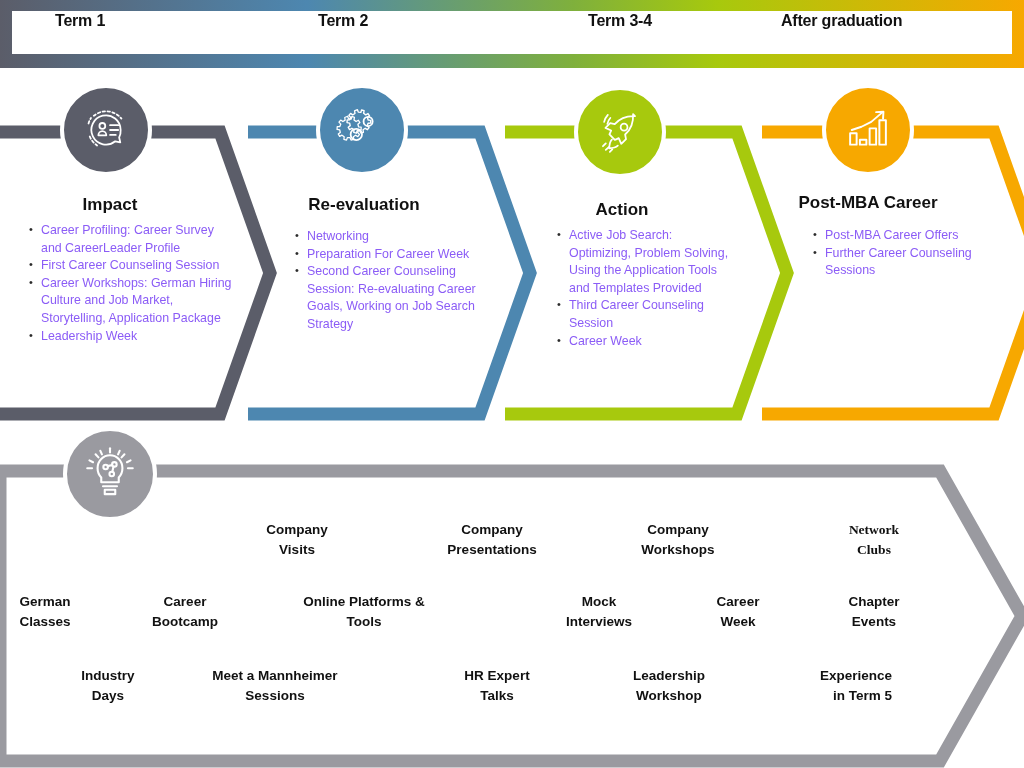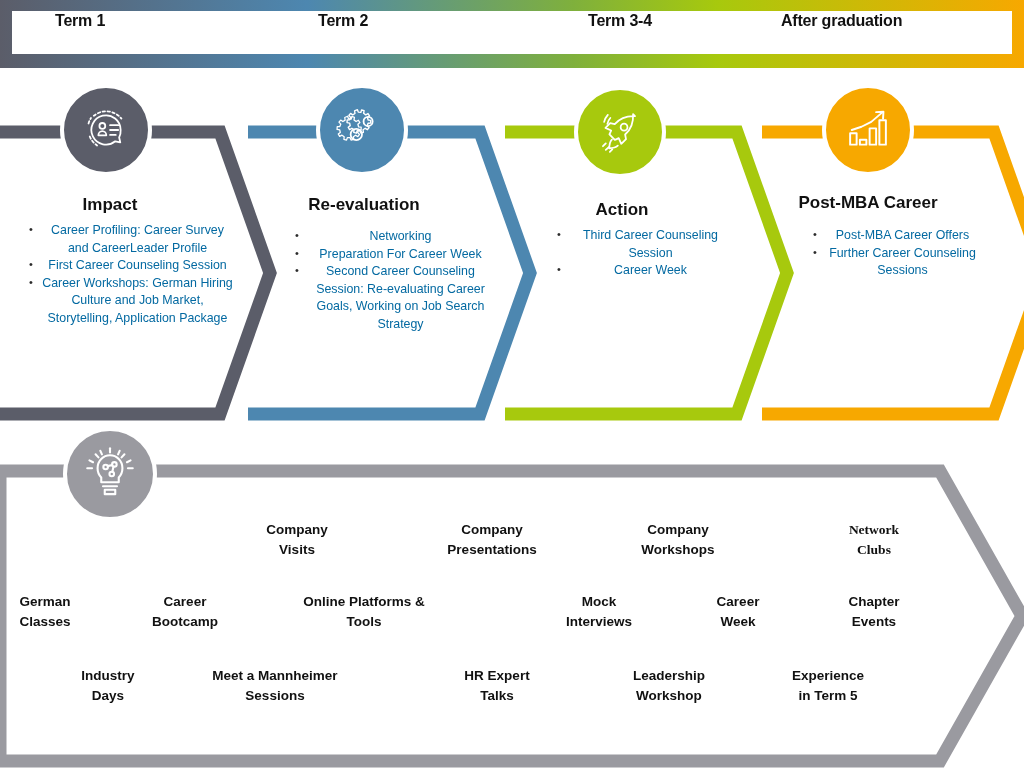--- a/index.html
+++ b/index.html
@@ -87,23 +87,22 @@
     z-index: 4;
   }
   .stage-list {
     position: absolute;
     top: 139px;
     margin: 0;
     padding: 0;
     list-style: none;
     font-size: 12.4px;
     line-height: 17.6px;
-    color: #0369a1;
+    color: #8b5cf6;
     z-index: 4;
-    text-align: center;
   }
   .stage-list li {
     position: relative;
     padding-left: 13px;
     margin-bottom: 0px;
   }
   .stage-list li:before {
     content: "\2022";
     position: absolute;
     left: 1px;
@@ -182,20 +181,21 @@
       <line x1="37" y1="26" x2="47" y2="26"></line>
       <line x1="37" y1="32" x2="47" y2="32"></line>
       <line x1="37" y1="38" x2="44" y2="38"></line>
     </svg>
       </div>
       <div class="stage-title" style="left: -10px; top: 195px; width: 240px; position: absolute;">Impact</div>
       <ul class="stage-list" style="left: 28px; width: 206px; top: 222px; position: absolute;">
         <li>Career Profiling: Career Survey and CareerLeader Profile</li>
         <li>First Career Counseling Session</li>
         <li>Career Workshops: German Hiring Culture and Job Market, Storytelling, Application Package</li>
+        <li>Leadership Week</li>
       </ul>
       <div style="position: absolute; left: 0px; top: 0px; width: 1024px; height: 768px;">
         <svg class="chev-svg" width="1024" height="768" viewBox="0 0 1024 768">
           <polyline points="248,132 480,132 530,273 480,414 248,414" fill="none" stroke="#4d87b0" stroke-width="13" stroke-linejoin="miter"></polyline>
         </svg>
       </div>
       <div class="badge" style="left: 316px; top: 84px; background: rgb(77, 135, 176);">
     <svg width="52" height="52" viewBox="0 0 64 64" fill="none" stroke="#ffffff" stroke-width="2.2" stroke-linecap="round" stroke-linejoin="round">
       <path d="M41.5 11.5l1.4 3.9 4.1.4 1-4 4 1.4-.7 4 3.3 2.5 3.6-2 2.3 3.6-3.1 2.6 1 3.9 4.1.6-.1 4.3-4.1.3-1.4 3.8 3 2.9-2.6 3.4-3.5-2.2-3.4 2.3.5 4.1-4.1 1.1-1.6-3.8-4.1.1-1.3 3.9-4.1-1.2.4-4.1-3.4-2.4-3.6 2-2.2-3.7 3.2-2.5-.9-4-4.1-.7.2-4.3 4.1-.2 1.5-3.8-2.9-3 2.7-3.3 3.4 2.3 3.5-2.2-.6-4.1z" transform="translate(-6,-2) scale(0.78)"></path>
       <circle cx="39.5" cy="21.5" r="5.6"></circle>
@@ -221,20 +221,21 @@
       <path d="M22 41.5c-2.5 2.6-3.1 7-3.2 10.5 3.5-.1 7.9-.7 10.5-3.2"></path>
       <line x1="14.5" y1="46" x2="11" y2="49.5"></line>
       <line x1="18.5" y1="50.5" x2="14.5" y2="54"></line>
       <line x1="22.5" y1="53.5" x2="19.5" y2="56.5"></line>
       <path d="M16.5 22a15 15 0 0 1 3.6-7.2"></path>
       <path d="M12.5 19.5A20 20 0 0 1 17 11"></path>
     </svg>
       </div>
       <div class="stage-title" style="left: 502px; top: 200px; width: 240px; position: absolute;">Action</div>
       <ul class="stage-list" style="left: 556px; width: 176px; top: 227px; position: absolute;">
+        <li>Active Job Search: Optimizing, Problem Solving, Using the Application Tools and Templates Provided</li>
         <li>Third Career Counseling Session</li>
         <li>Career Week</li>
       </ul>
       <div style="position: absolute; left: 0px; top: 0px; width: 1024px; height: 768px;">
         <svg class="chev-svg" width="1024" height="768" viewBox="0 0 1024 768">
           <polyline points="762,132 994,132 1044,273 994,414 762,414" fill="none" stroke="#f7a800" stroke-width="13" stroke-linejoin="miter"></polyline>
         </svg>
       </div>
       <div class="badge" style="left: 822px; top: 84px; background: rgb(247, 168, 0);">
     <svg width="52" height="52" viewBox="0 0 64 64" fill="none" stroke="#ffffff" stroke-width="2.4" stroke-linecap="round" stroke-linejoin="round">
@@ -303,17 +304,17 @@
       <div class="offer" style="left: 812px; top: 592px; width: 124px;">Chapter
 Events</div>
       <div class="offer" style="left: 46px; top: 666px; width: 124px; text-align: center;">Industry
 Days</div>
       <div class="offer" style="left: 192px; top: 666px; width: 166px;">Meet a Mannheimer
 Sessions</div>
       <div class="offer" style="left: 434px; top: 666px; width: 126px;">HR Expert
 Talks</div>
       <div class="offer" style="left: 604px; top: 666px; width: 130px;">Leadership
 Workshop</div>
-      <div class="offer" style="left: 764px; top: 666px; width: 128px;">Experience
+      <div class="offer" style="left: 764px; top: 666px; width: 128px; text-align: right;">Experience
 in Term 5</div>
     </div>
 
 </div>
 
 </body></html>

